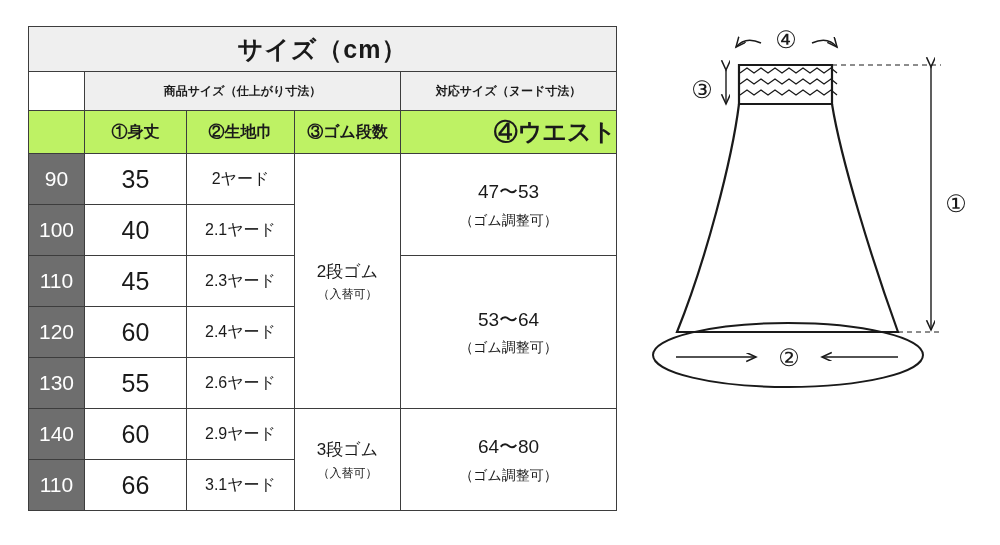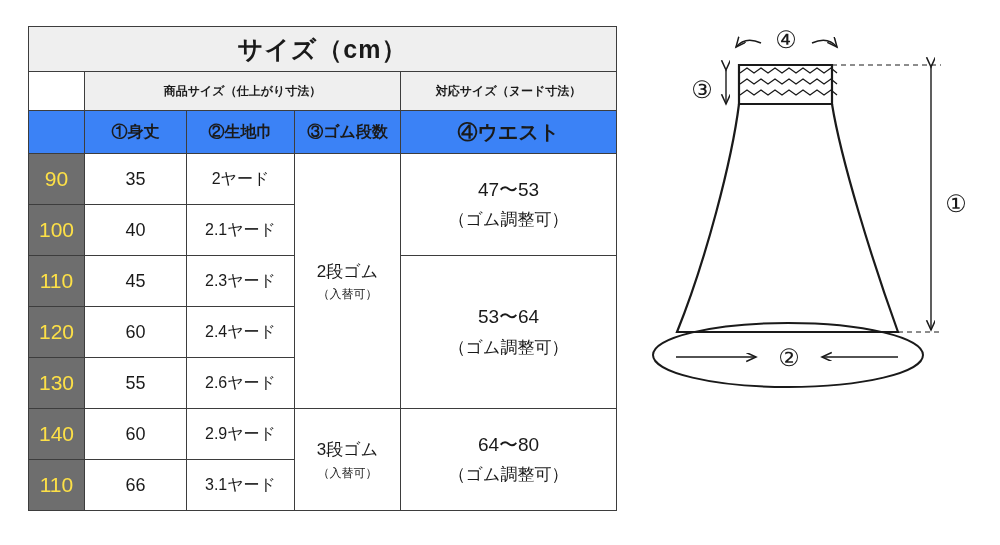--- a/index.html
+++ b/index.html
@@ -51,53 +51,54 @@
     height: 38px;
     background: #efefef;
     font-size: 12px;
     font-weight: bold;
   }
   .blank-cell {
     background: #ffffff;
   }
   .sub-cell {
     height: 42px;
-    background: #3b82f6;
+    background: #bef264;
     font-size: 16px;
     font-weight: bold;
   }
   .sub-cell.big {
-    font-size: 20px;
+    font-size: 24px;
+    text-align: right;
   }
   .sz-cell {
     height: 50px;
     background: #6e6e6e;
-    color: #fde047;
+    color: #ffffff;
     font-size: 21px;
   }
   .val-cell {
     height: 50px;
-    font-size: 18px;
+    font-size: 25px;
   }
   .val-cell.small {
     font-size: 16px;
   }
   .merge-cell {
     font-size: 17px;
     line-height: 1.6;
   }
   .merge-cell.waist {
     font-size: 19px;
     line-height: 1.7;
   }
   .merge-cell .l2 {
     font-size: 12px;
   }
   .merge-cell.waist .l2 {
-    font-size: 17px;
+    font-size: 14px;
   }
 
   
   col.c-size  { width: 56px; }
   col.c-len   { width: 102px; }
   col.c-width { width: 108px; }
   col.c-rows  { width: 106px; }
   col.c-waist { width: 216px; }
 
   

